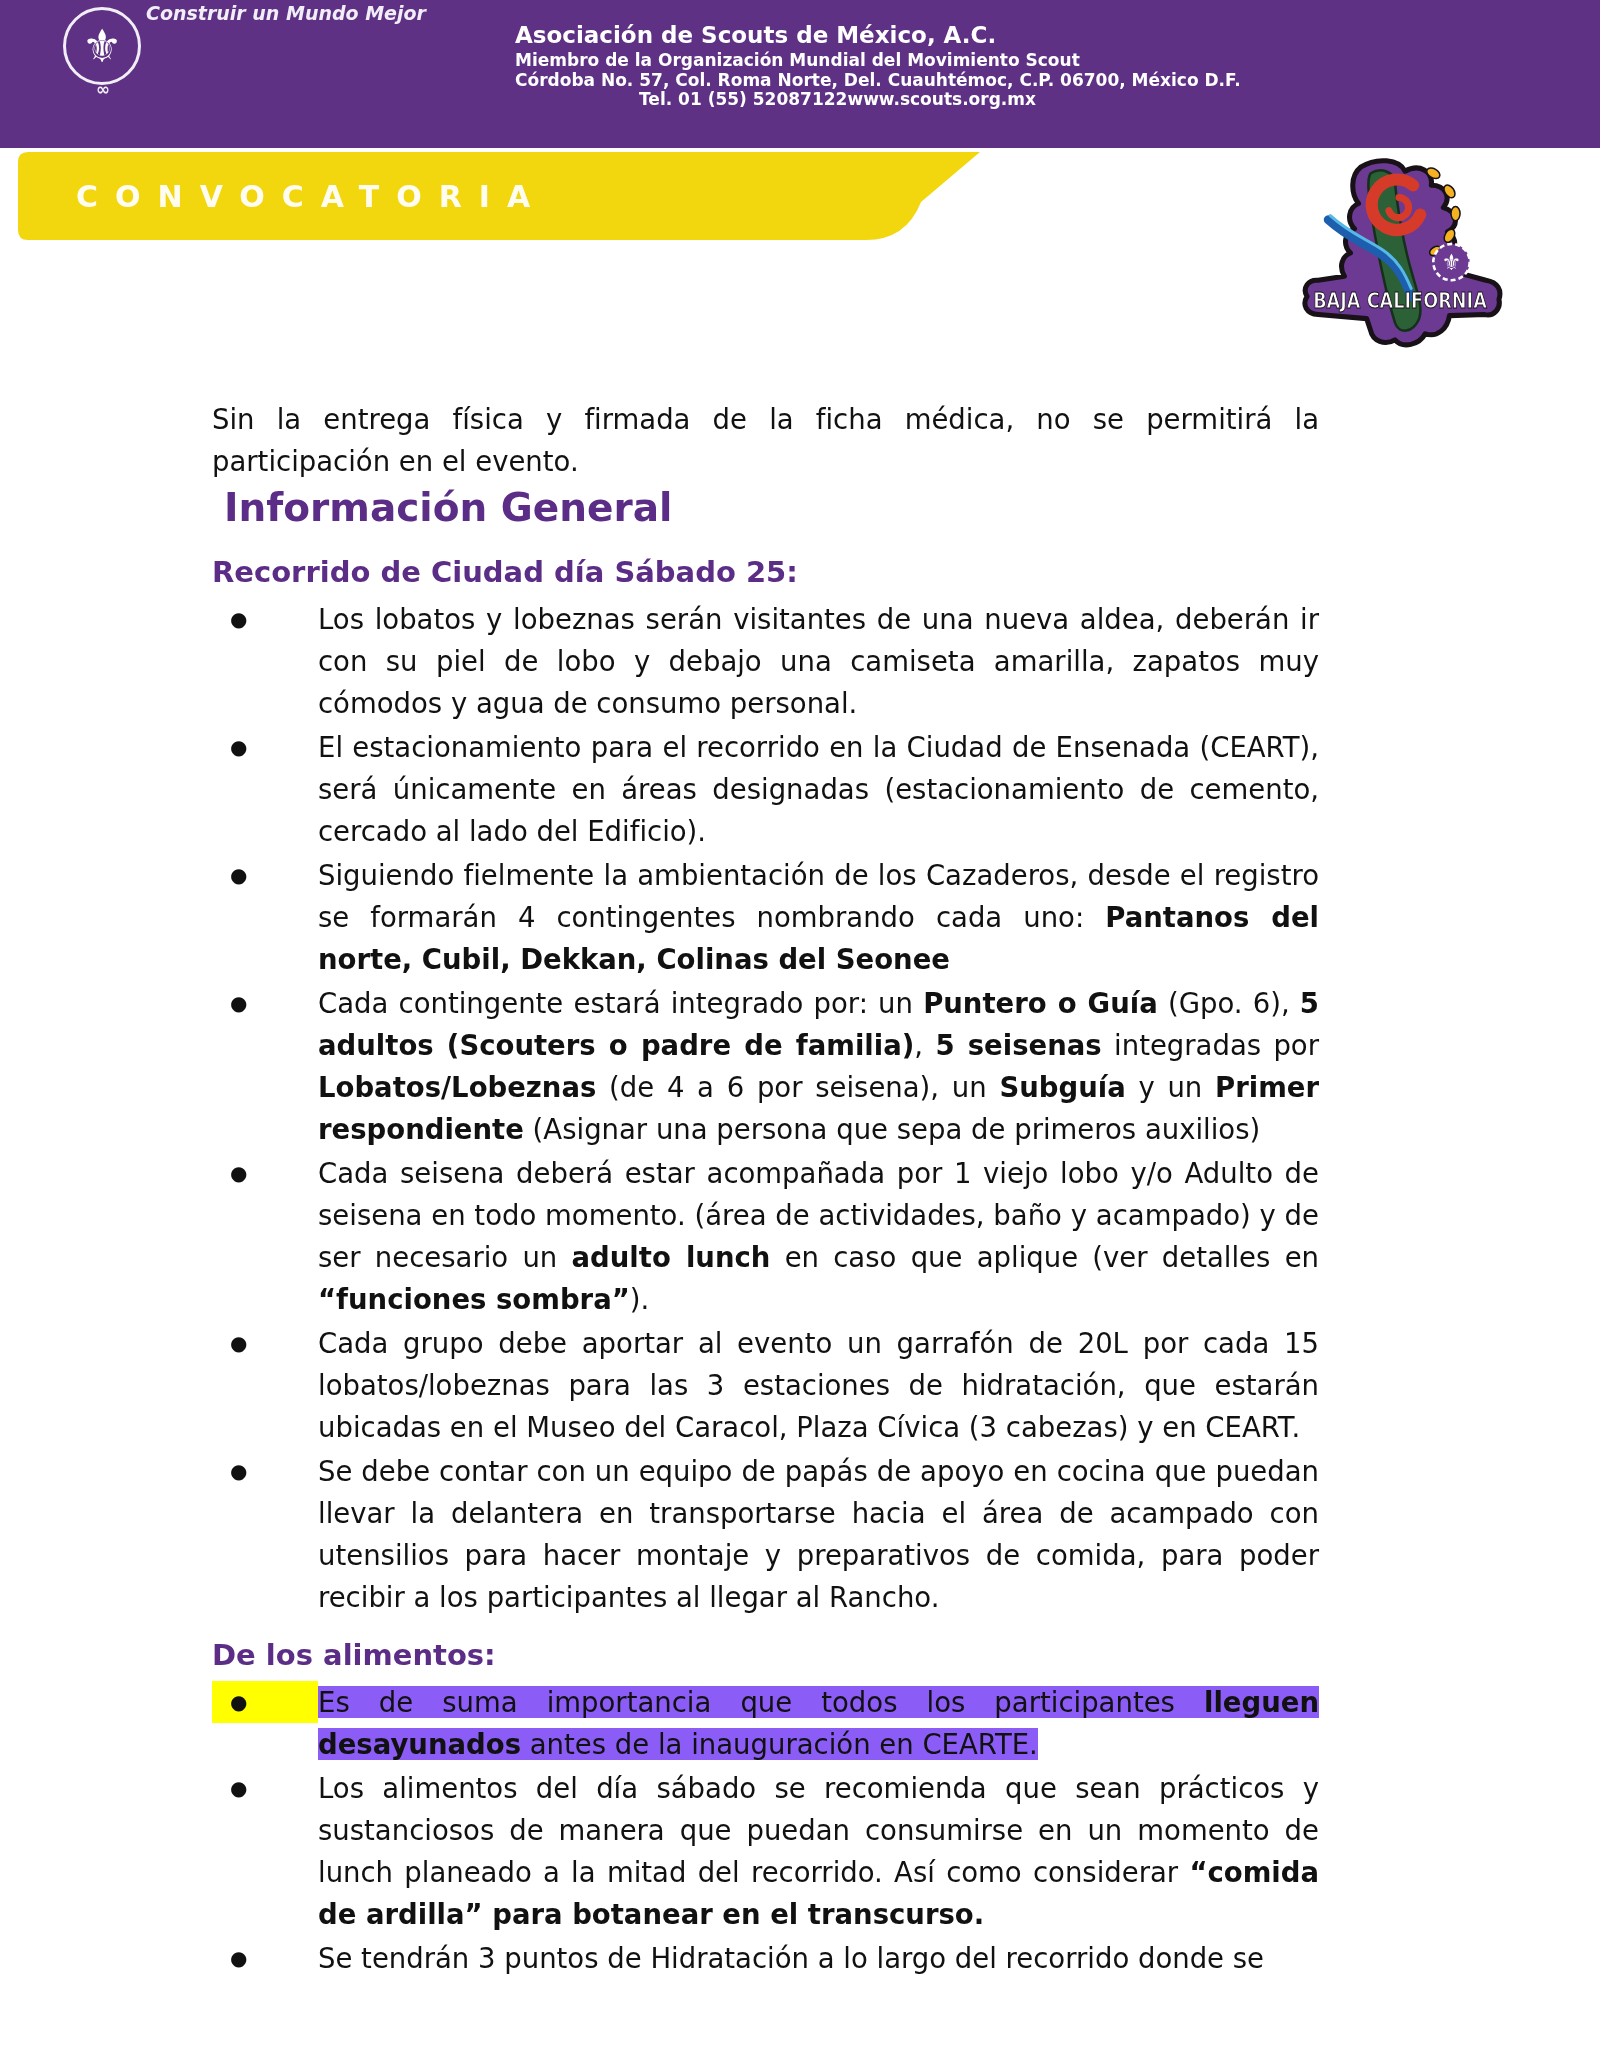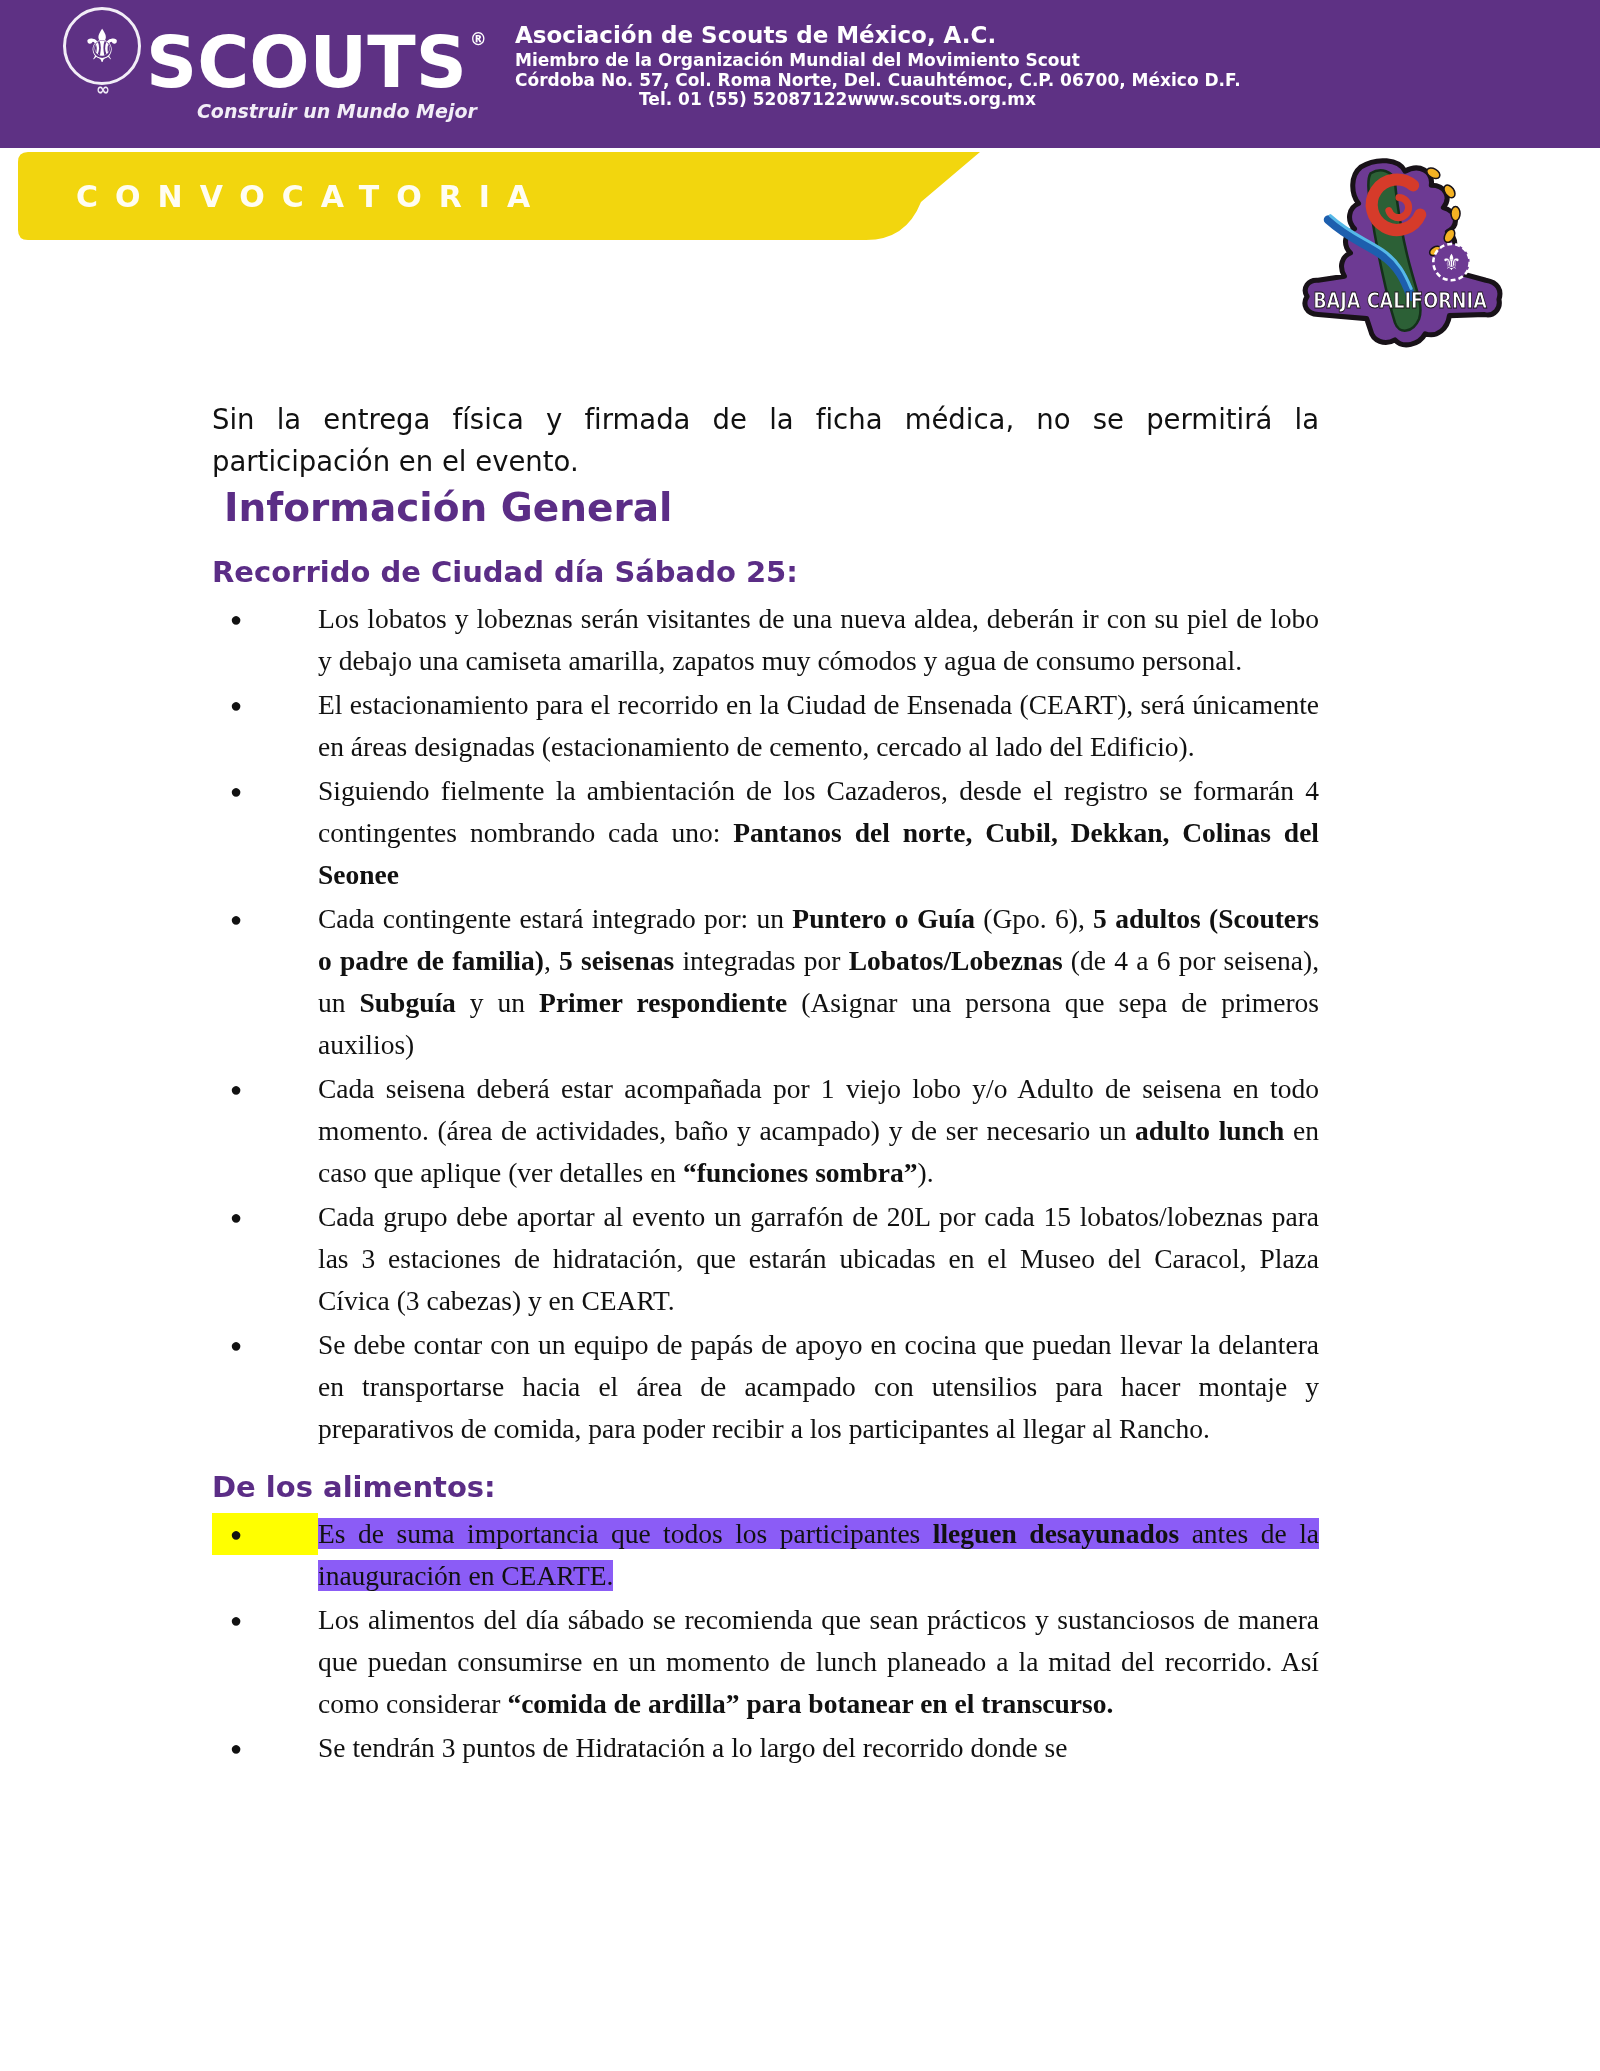--- a/index.html
+++ b/index.html
@@ -62,21 +62,21 @@
   .intro { margin: 156px 0 0 0; padding: 0; }
   h1.doc-h1 {
     color: #5b2d86; font-size: 39px; line-height: 48px;
     margin: 2px 0 22px 12px; text-align: left; font-weight: bold;
   }
   h2.doc-h2 {
     color: #5b2d86; font-size: 29px; line-height: 36px;
     margin: 0 0 8px 0; text-align: left; font-weight: bold;
   }
   h2.food { margin-top: 19px; }
-  ul.doc-list { list-style: none; margin: 0; padding: 0; font-family: Liberation Serif, serif; }
+  ul.doc-list { list-style: none; margin: 0; padding: 0; }
   ul.doc-list li { position: relative; padding-left: 106px; margin-bottom: 2px; }
   ul.doc-list li::before {
     content: "\25CF";
     position: absolute; left: 0; top: 0;
     width: 106px; height: 42px; box-sizing: border-box;
     padding-left: 18px;
     font-size: 20px; line-height: 42px;
     color: #111;
     text-align: left;
   }
@@ -91,21 +91,20 @@
 
   <header class="band">
     <div class="emblem">
       <div class="emblem-ring">
         <span class="emblem-fleur">⚜</span>
       </div>
       <span class="emblem-knot">∞</span>
     </div>
 
     <div class="wordmark-area">
-      <div class="wordmark"><span>SCOUTS</span><sup class="reg">®</sup></div>
       <div class="tagline">Construir un Mundo Mejor</div>
     </div>
 
     <div class="org-info">
       <div class="org-line1">Asociación de Scouts de México, A.C.</div>
       <div class="org-line">Miembro de la Organización Mundial del Movimiento Scout</div>
       <div class="org-line">Córdoba No. 57, Col. Roma Norte, Del. Cuauhtémoc, C.P. 06700, México D.F.</div>
       <div class="org-line4">
         <span>Tel. 01 (55) 52087122</span>
         <span>www.scouts.org.mx</span>

